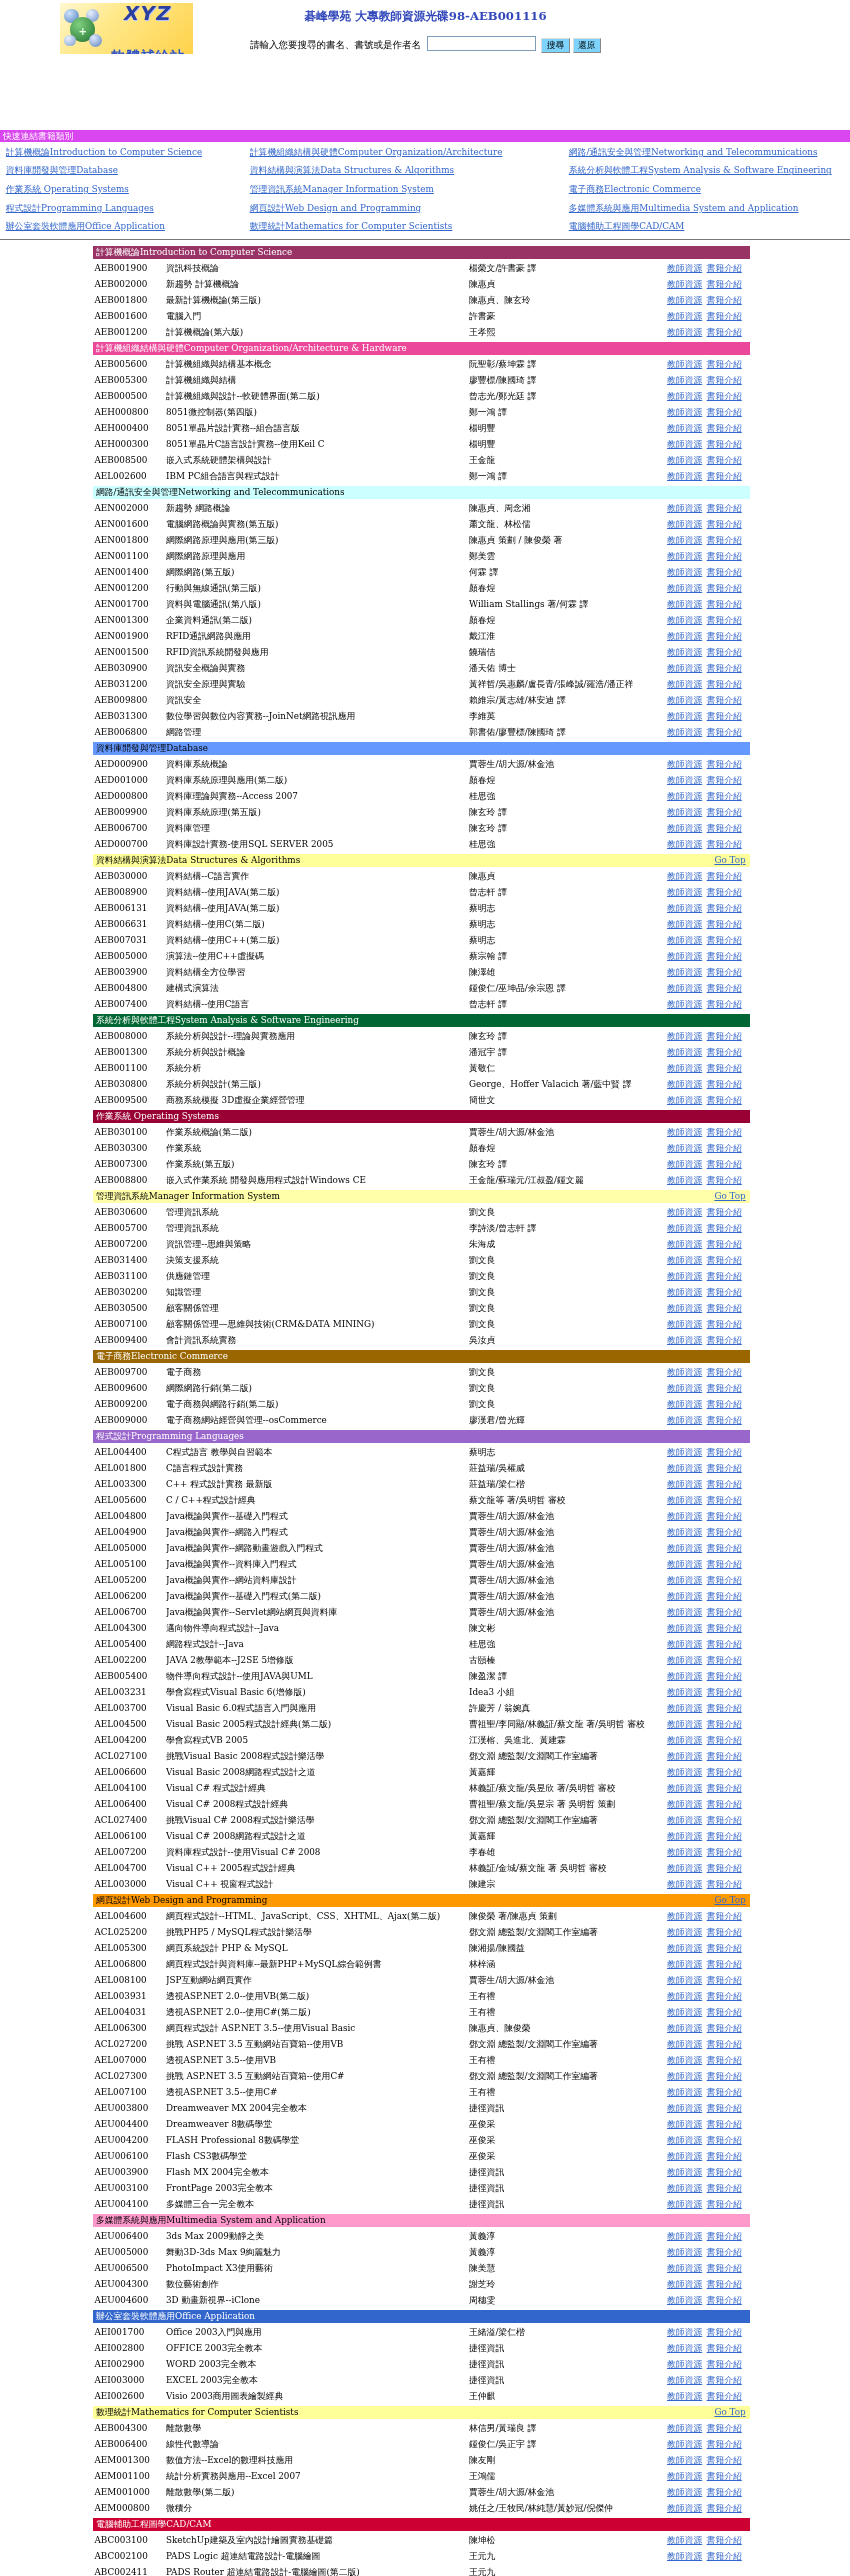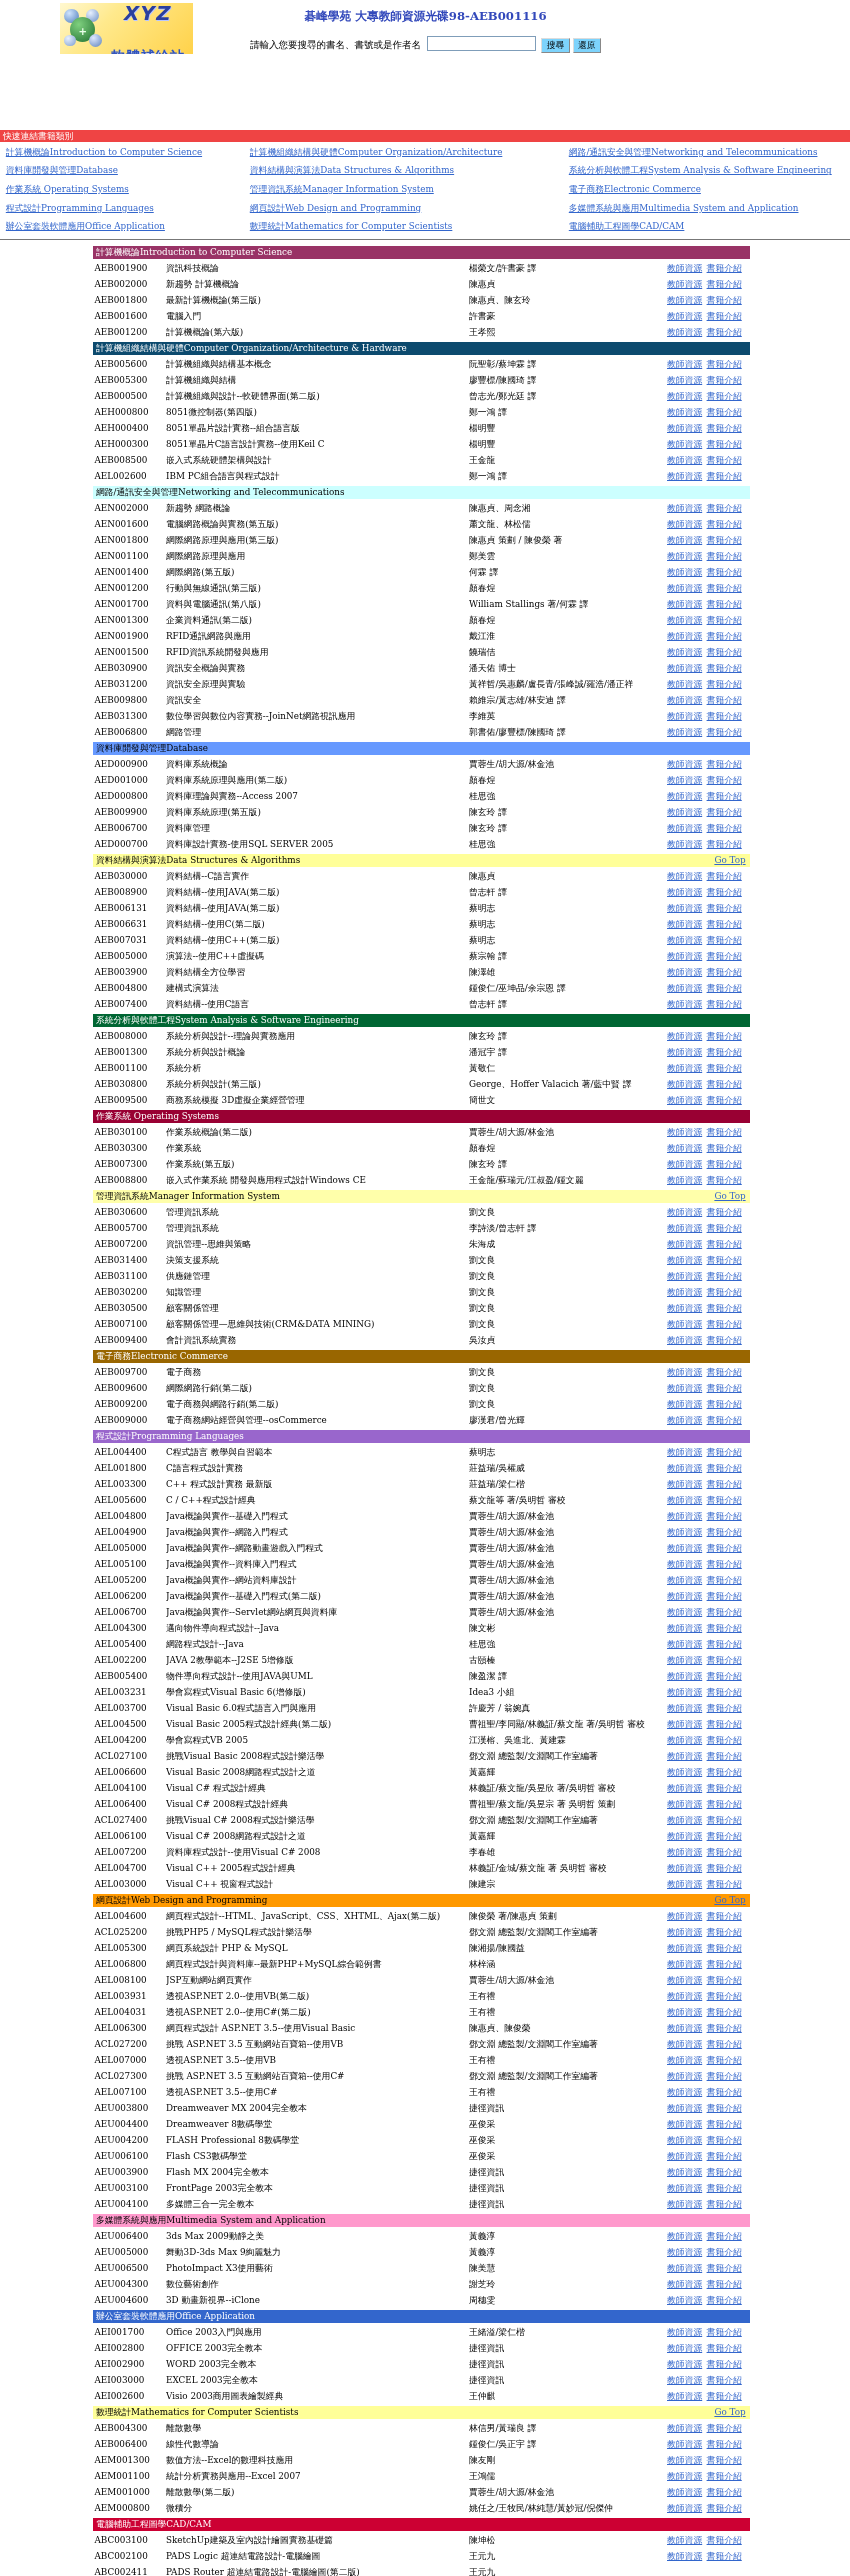--- a/index.html
+++ b/index.html
@@ -27,21 +27,21 @@
   .logo-url { font-size:8px; color:#445; line-height:10.2px; text-align:right; padding-right:2.9px;font-style:italic; }
   .site-title { text-align:center; padding-top:9px; font-size:11.7px; font-weight:bold; color:#3349bb;
                 font-family:"DejaVu Serif","Liberation Serif",serif; }
   .search-row { position:absolute; left:0; top:36px; width:100%; text-align:center; }
   .search-row label { font-size:9.5px; color:#000; font-family:"DejaVu Serif","Liberation Serif",serif;text-align:right; }
   .search-row input[type=text] { width:109px; height:14.6px; border:0.7px solid #7f9db9; margin:0 2.9px; }
   .btn { font-size:8.8px; padding:0.7px 4.4px; background:#7dd3fc; border:1.5px outset #dcdcdc; cursor:pointer;
          font-family:"DejaVu Sans","Liberation Sans",sans-serif; }
 
   
-  .quickbar { background:#ef4444; color:#fff; font-size:8.8px; padding:1.5px 2.9px; height:12.4px; line-height:9.5px; }
+  .quickbar { background:#d946ef; color:#fff; font-size:8.8px; padding:1.5px 2.9px; height:12.4px; line-height:9.5px; }
   .quick-links { display:grid; grid-template-columns:244px 319px auto; padding:4.4px 5.8px 2.9px 5.8px; row-gap:6.6px; }
   .quick-links a { color:#3366cc; text-decoration:underline; font-size:8.8px;
                    font-family:"DejaVu Serif","Liberation Serif",serif; }
   hr.sep { border:none; border-top:0.7px solid #777; margin:2.9px 0 5.8px 0; }
 
   
   .book-table { margin-left:93px; width:657px; font-family:"DejaVu Serif","Liberation Serif",serif; }
   .sec-header { height:13px; line-height:13px; font-size:8.8px; padding:0 2.9px; margin:1.5px 0; position:relative; }
   .sec-header .gotop { position:absolute; right:4.4px; top:0; color:#3366cc; text-decoration:underline;text-align:right; }
   .book-row { display:flex; height:16px; line-height:16px; font-size:8.8px; }
@@ -125,21 +125,21 @@
       <div class="c-title">電腦入門</div>
       <div class="c-author">許書豪</div>
       <div class="c-links"><a href="#">教師資源</a><a href="#">書籍介紹</a></div>
     </div>
     <div class="book-row">
       <div class="c-code">AEB001200</div>
       <div class="c-title">計算機概論(第六版)</div>
       <div class="c-author">王孝熙</div>
       <div class="c-links"><a href="#">教師資源</a><a href="#">書籍介紹</a></div>
     </div>
-    <div class="sec-header" style="background: #0c4a6e; color: rgb(255, 255, 255);"><span>計算機組織結構與硬體Computer Organization/Architecture &amp; Hardware</span></div>
+    <div class="sec-header" style="background: #ec4899; color: rgb(255, 255, 255);"><span>計算機組織結構與硬體Computer Organization/Architecture &amp; Hardware</span></div>
     <div class="book-row">
       <div class="c-code">AEB005600</div>
       <div class="c-title">計算機組織與結構基本概念</div>
       <div class="c-author">阮聖彰/蔡坤霖 譯</div>
       <div class="c-links"><a href="#">教師資源</a><a href="#">書籍介紹</a></div>
     </div>
     <div class="book-row">
       <div class="c-code">AEB005300</div>
       <div class="c-title">計算機組織與結構</div>
       <div class="c-author">廖豐標/陳國琦 譯</div>

